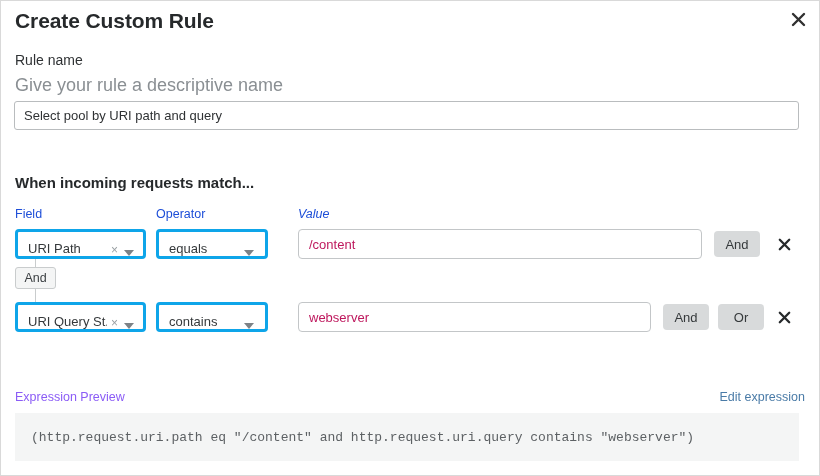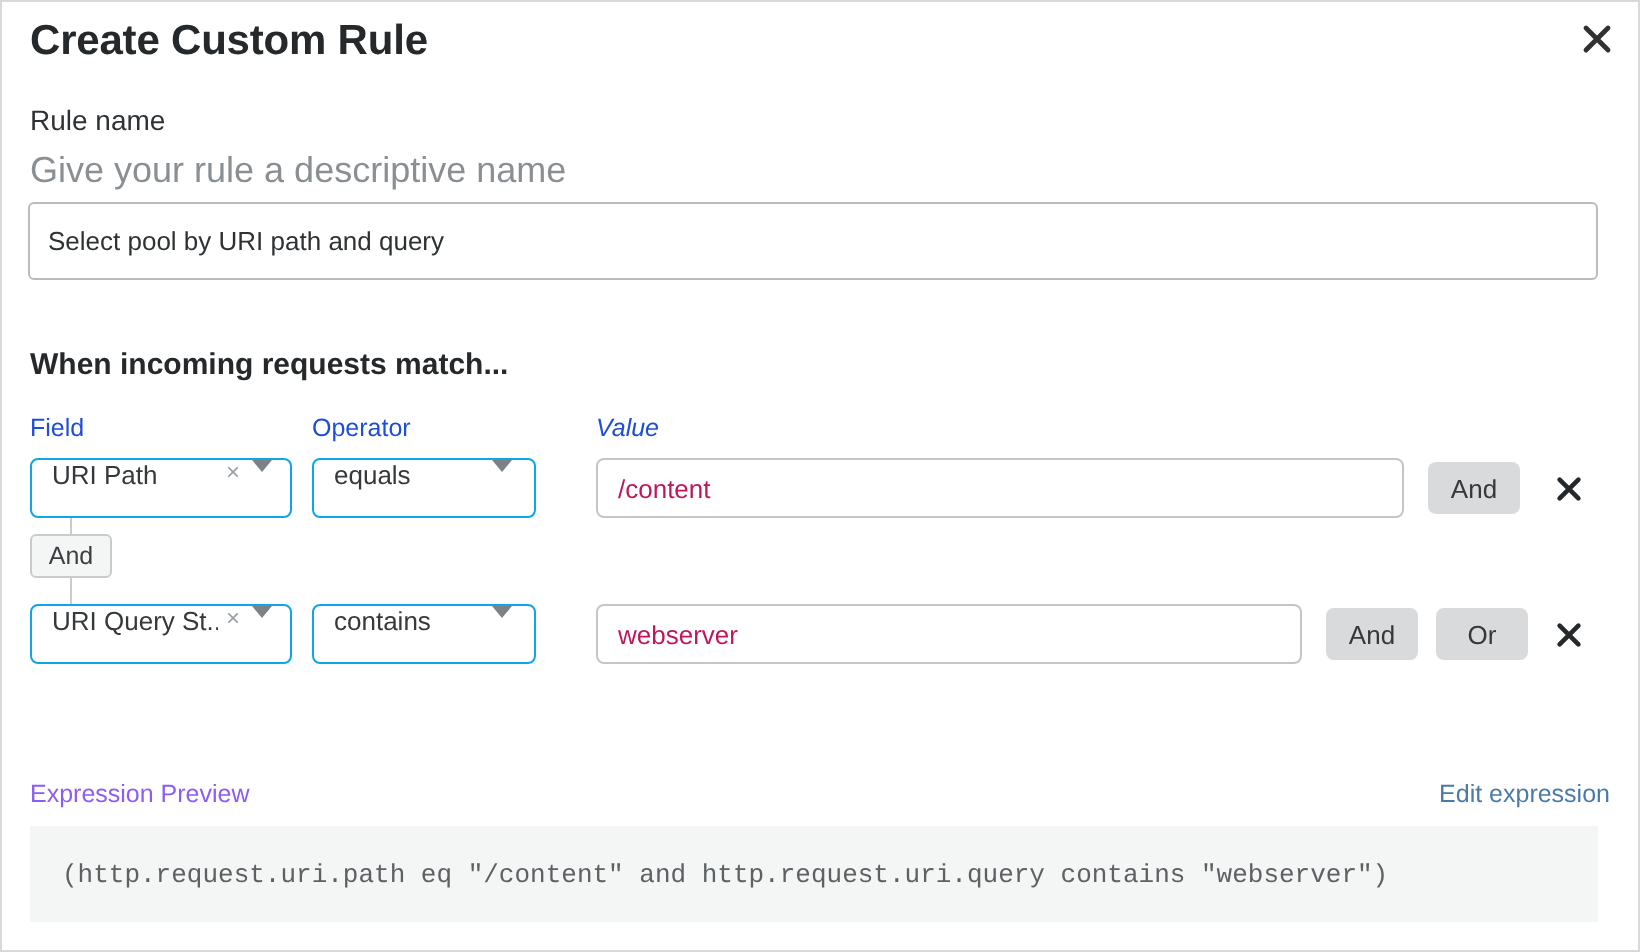--- a/index.html
+++ b/index.html
@@ -61,21 +61,21 @@
     left: 14px;
     top: 74px;
     font-size: 18px;
     color: #8a8f93;
   }
   .rule-name-input {
     position: absolute;
     left: 13px;
     top: 100px;
     width: 785px;
-    height: 39px;
+    height: 29px;
     box-sizing: border-box;
     border: 1px solid #b9bcbe;
     border-radius: 3px;
     background: #fff;
     font-family: "Liberation Sans", sans-serif;
     font-size: 13px;
     color: #2f3234;
     padding: 0 9px;
     outline: none;
   }
@@ -103,25 +103,25 @@
 
   
   .cond-row { position: absolute; left: 0; right: 0; height: 30px; }
   .cond-row.r1 { top: 228px; }
   .cond-row.r2 { top: 301px; }
 
   .sel {
     position: absolute;
     box-sizing: border-box;
     height: 30px;
-    border: 1px solid #0ea5e9;
+    border: 3px solid #0ea5e9;
     border-radius: 4px;
     background: #ffffff;
     display: flex;
-    align-items: flex-start;
+    align-items: flex-end;
     padding: 0 6px 0 10px;
     cursor: pointer;
   }
   .sel .sel-text {
     font-size: 13px;
     color: #35393b;
     white-space: nowrap;
     overflow: hidden;
     flex: 1;
   }

